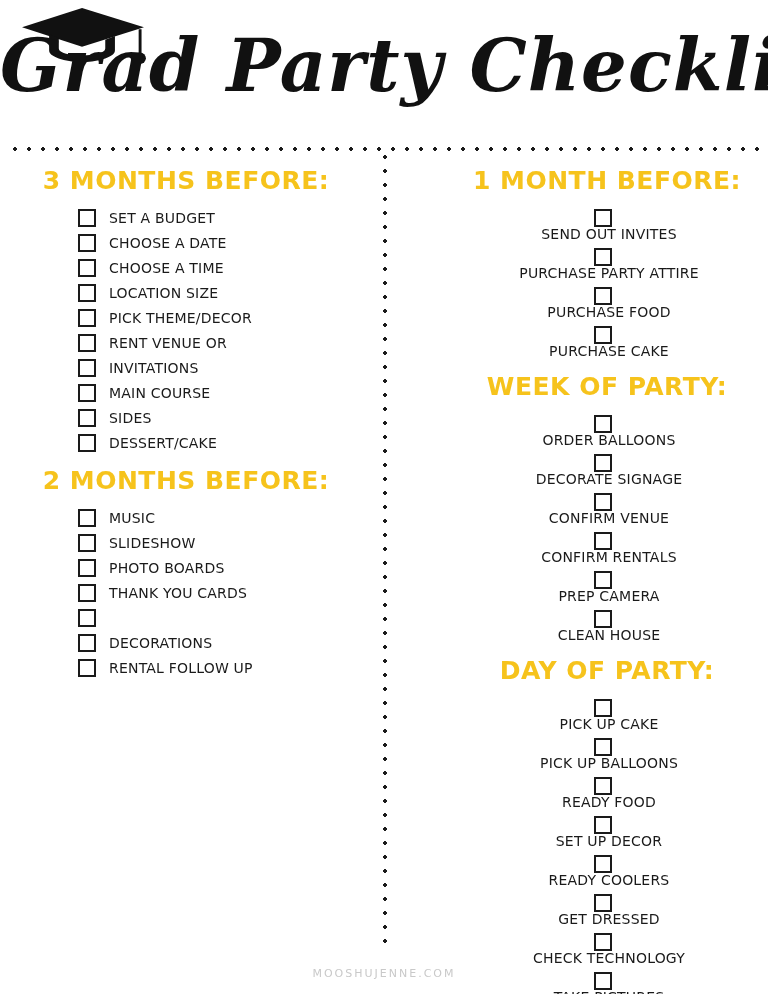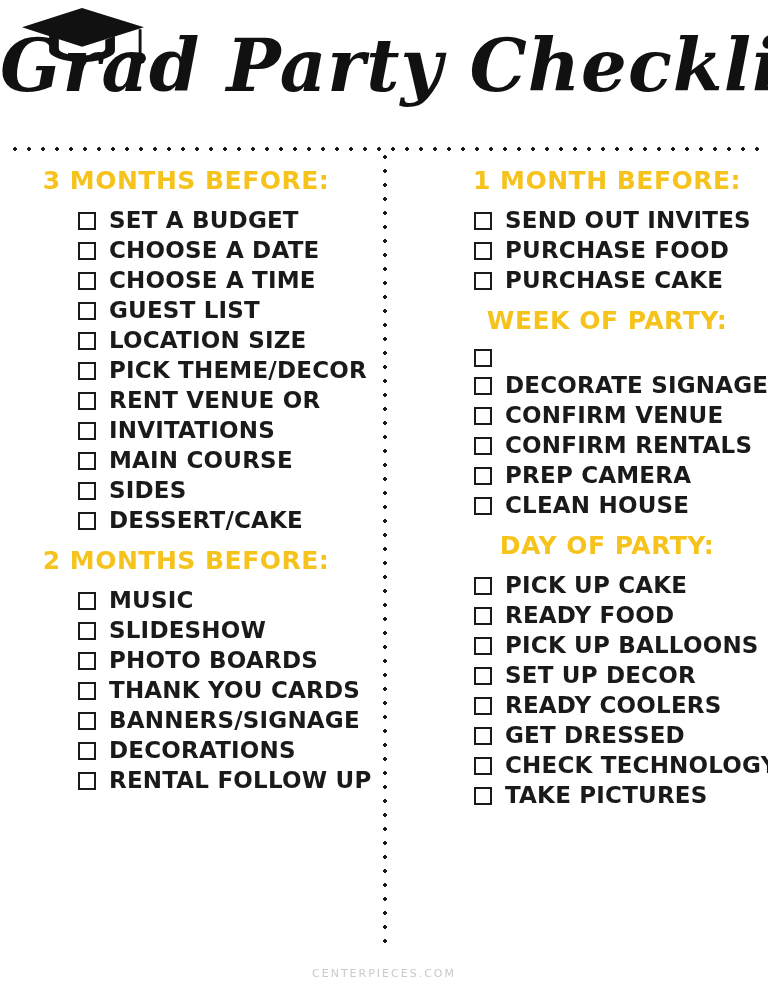--- a/index.html
+++ b/index.html
@@ -98,35 +98,35 @@
   .col-right .section-title { text-align: center; padding-left: 24px; }
 
   .items { list-style: none; margin: 0; padding: 0; }
 
   .item {
     display: flex;
     align-items: center;
     margin-bottom: 7px;
   }
   .col-left .item  { padding-left: 48px; }
-  .col-right .item { padding-left: 28px; }
+  .col-right .item { padding-left: 28px; flex-direction: column; }
 
   .checkbox {
     width: 18px;
     height: 18px;
     border: 2.5px solid #1a1a1a;
     box-sizing: border-box;
     flex: 0 0 auto;
     margin-right: 13px;
     background: #ffffff;
   }
   .item-label {
     font-family: "DejaVu Sans", sans-serif;
-    font-weight: bold;
-    font-size: 23px;
+    font-weight: normal;
+    font-size: 14px;
     letter-spacing: 0.2px;
     color: #1a1a1a;
     line-height: 1;
     white-space: nowrap;
     text-transform: uppercase;
   }
 
   
   .footer {
     position: absolute;
@@ -170,24 +170,20 @@
         <li class="item">
             <span class="checkbox"></span>
             <span class="item-label">CHOOSE A DATE</span>
           </li>
         <li class="item">
             <span class="checkbox"></span>
             <span class="item-label">CHOOSE  A TIME</span>
           </li>
         <li class="item">
             <span class="checkbox"></span>
-            <span class="item-label">GUEST LIST</span>
-          </li>
-        <li class="item">
-            <span class="checkbox"></span>
             <span class="item-label">LOCATION SIZE</span>
           </li>
         <li class="item">
             <span class="checkbox"></span>
             <span class="item-label">PICK THEME/DECOR</span>
           </li>
         <li class="item">
             <span class="checkbox"></span>
             <span class="item-label">RENT VENUE OR</span>
           </li>
@@ -224,21 +220,20 @@
         <li class="item">
             <span class="checkbox"></span>
             <span class="item-label">PHOTO BOARDS</span>
           </li>
         <li class="item">
             <span class="checkbox"></span>
             <span class="item-label">THANK YOU CARDS</span>
           </li>
         <li class="item">
             <span class="checkbox"></span>
-            <span class="item-label">BANNERS/SIGNAGE</span>
           </li>
         <li class="item">
             <span class="checkbox"></span>
             <span class="item-label">DECORATIONS</span>
           </li>
         <li class="item">
             <span class="checkbox"></span>
             <span class="item-label">RENTAL FOLLOW UP</span>
           </li>
       </ul>
@@ -250,34 +245,39 @@
 
     <div class="section">
       <div class="section-title">1 MONTH BEFORE:</div>
       <ul class="items">
         <li class="item">
             <span class="checkbox"></span>
             <span class="item-label">SEND OUT INVITES</span>
           </li>
         <li class="item">
             <span class="checkbox"></span>
+            <span class="item-label">PURCHASE PARTY ATTIRE</span>
+          </li>
+        <li class="item">
+            <span class="checkbox"></span>
             <span class="item-label">PURCHASE FOOD</span>
           </li>
         <li class="item">
             <span class="checkbox"></span>
             <span class="item-label">PURCHASE CAKE</span>
           </li>
       </ul>
     </div>
 
     <div class="section">
       <div class="section-title">WEEK OF PARTY:</div>
       <ul class="items">
         <li class="item">
             <span class="checkbox"></span>
+            <span class="item-label">ORDER BALLOONS</span>
           </li>
         <li class="item">
             <span class="checkbox"></span>
             <span class="item-label">DECORATE SIGNAGE</span>
           </li>
         <li class="item">
             <span class="checkbox"></span>
             <span class="item-label">CONFIRM VENUE</span>
           </li>
         <li class="item">
@@ -297,28 +297,28 @@
 
     <div class="section">
       <div class="section-title">DAY OF PARTY:</div>
       <ul class="items">
         <li class="item">
             <span class="checkbox"></span>
             <span class="item-label">PICK UP CAKE</span>
           </li>
         <li class="item">
             <span class="checkbox"></span>
+            <span class="item-label">PICK UP BALLOONS</span>
+          </li>
+        <li class="item">
+            <span class="checkbox"></span>
             <span class="item-label">READY FOOD</span>
           </li>
         <li class="item">
             <span class="checkbox"></span>
-            <span class="item-label">PICK UP BALLOONS</span>
-          </li>
-        <li class="item">
-            <span class="checkbox"></span>
             <span class="item-label">SET UP DECOR</span>
           </li>
         <li class="item">
             <span class="checkbox"></span>
             <span class="item-label">READY COOLERS</span>
           </li>
         <li class="item">
             <span class="checkbox"></span>
             <span class="item-label">GET DRESSED</span>
           </li>
@@ -330,13 +330,13 @@
             <span class="checkbox"></span>
             <span class="item-label">TAKE PICTURES</span>
           </li>
       </ul>
     </div>
 
   </div>
 
 </div>
 
-<div class="footer">CENTERPIECES.COM</div>
+<div class="footer">MOOSHUJENNE.COM</div>
 
 </body></html>

